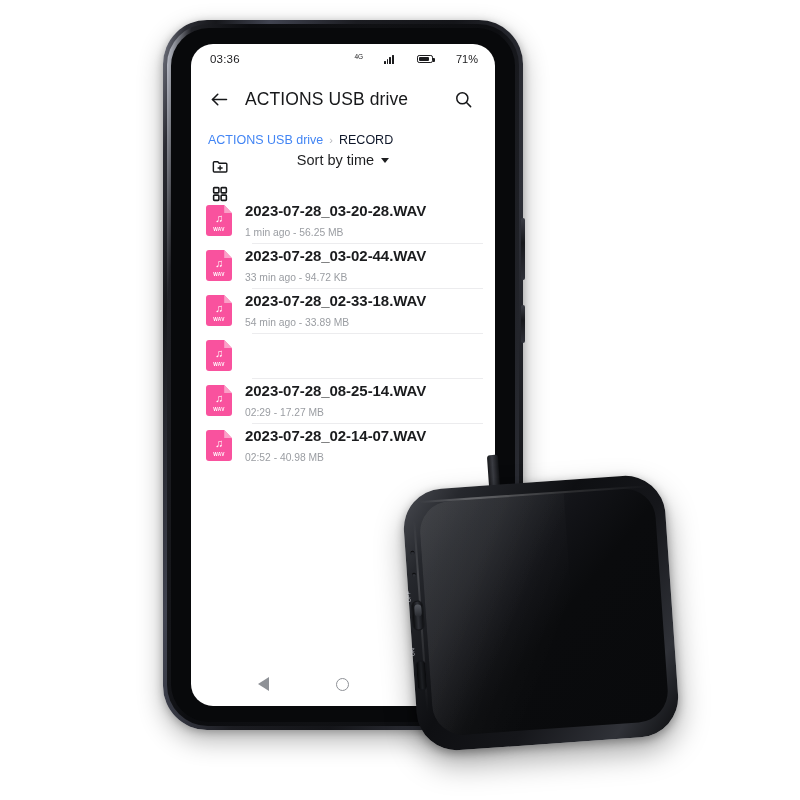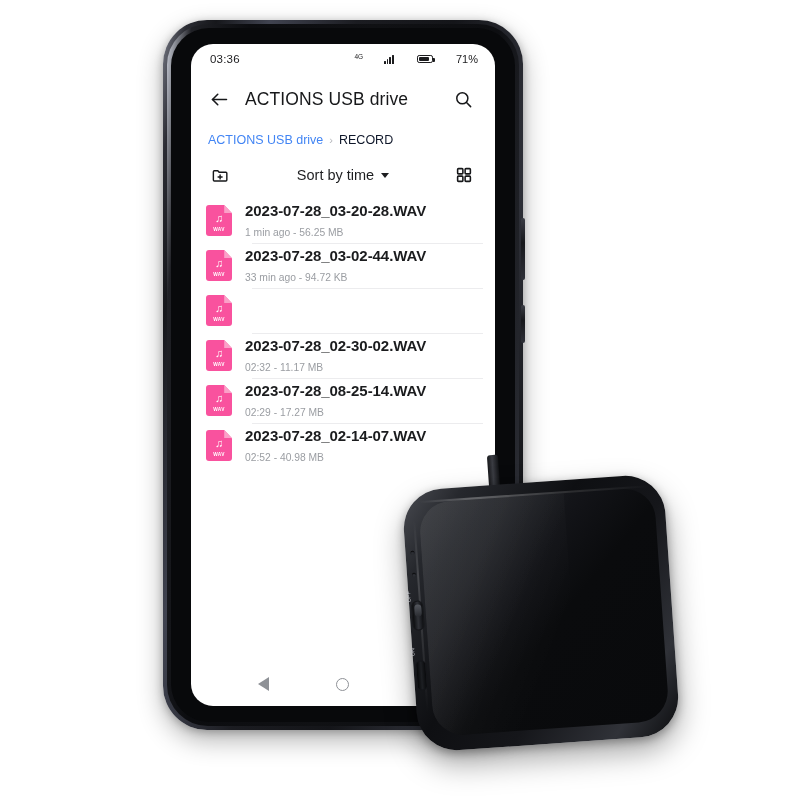--- a/index.html
+++ b/index.html
@@ -202,23 +202,24 @@
   .crumb-current {
     font-size: 12.5px;
     color: #0f172a;
     white-space: nowrap;
   }
 
   
   .toolbar {
     height: 46px;
     display: flex;
-    align-items: center;
+    align-items: flex-start;
     padding: 0 17px 0 15px;
     position: relative;
+    flex-direction: column;
   }
   .sort-wrap {
     position: absolute;
     left: 0; right: 0;
     display: flex;
     align-items: center;
     justify-content: center;
     gap: 7px;
     pointer-events: none;
   }
@@ -589,32 +590,32 @@
           </div>
         </div>
 
         <div class="file-row">
           <div class="wav-icon">
             <div class="wav-body"></div>
               <div class="wav-fold"></div>
             <div class="wav-note">♫</div>
             <div class="wav-text">WAV</div>
           </div>
+          <div class="file-meta">
+            <div class="file-name">2023-07-28_02-33-18.WAV</div>
+            <div class="file-sub">54 min ago - 33.89 MB</div>
+          </div>
         </div>
 
         <div class="file-row">
           <div class="wav-icon">
             <div class="wav-body"></div>
               <div class="wav-fold"></div>
             <div class="wav-note">♫</div>
             <div class="wav-text">WAV</div>
-          </div>
-          <div class="file-meta">
-            <div class="file-name">2023-07-28_02-30-02.WAV</div>
-            <div class="file-sub">02:32 - 11.17 MB</div>
           </div>
         </div>
 
         <div class="file-row">
           <div class="wav-icon">
             <div class="wav-body"></div>
               <div class="wav-fold"></div>
             <div class="wav-note">♫</div>
             <div class="wav-text">WAV</div>
           </div>

